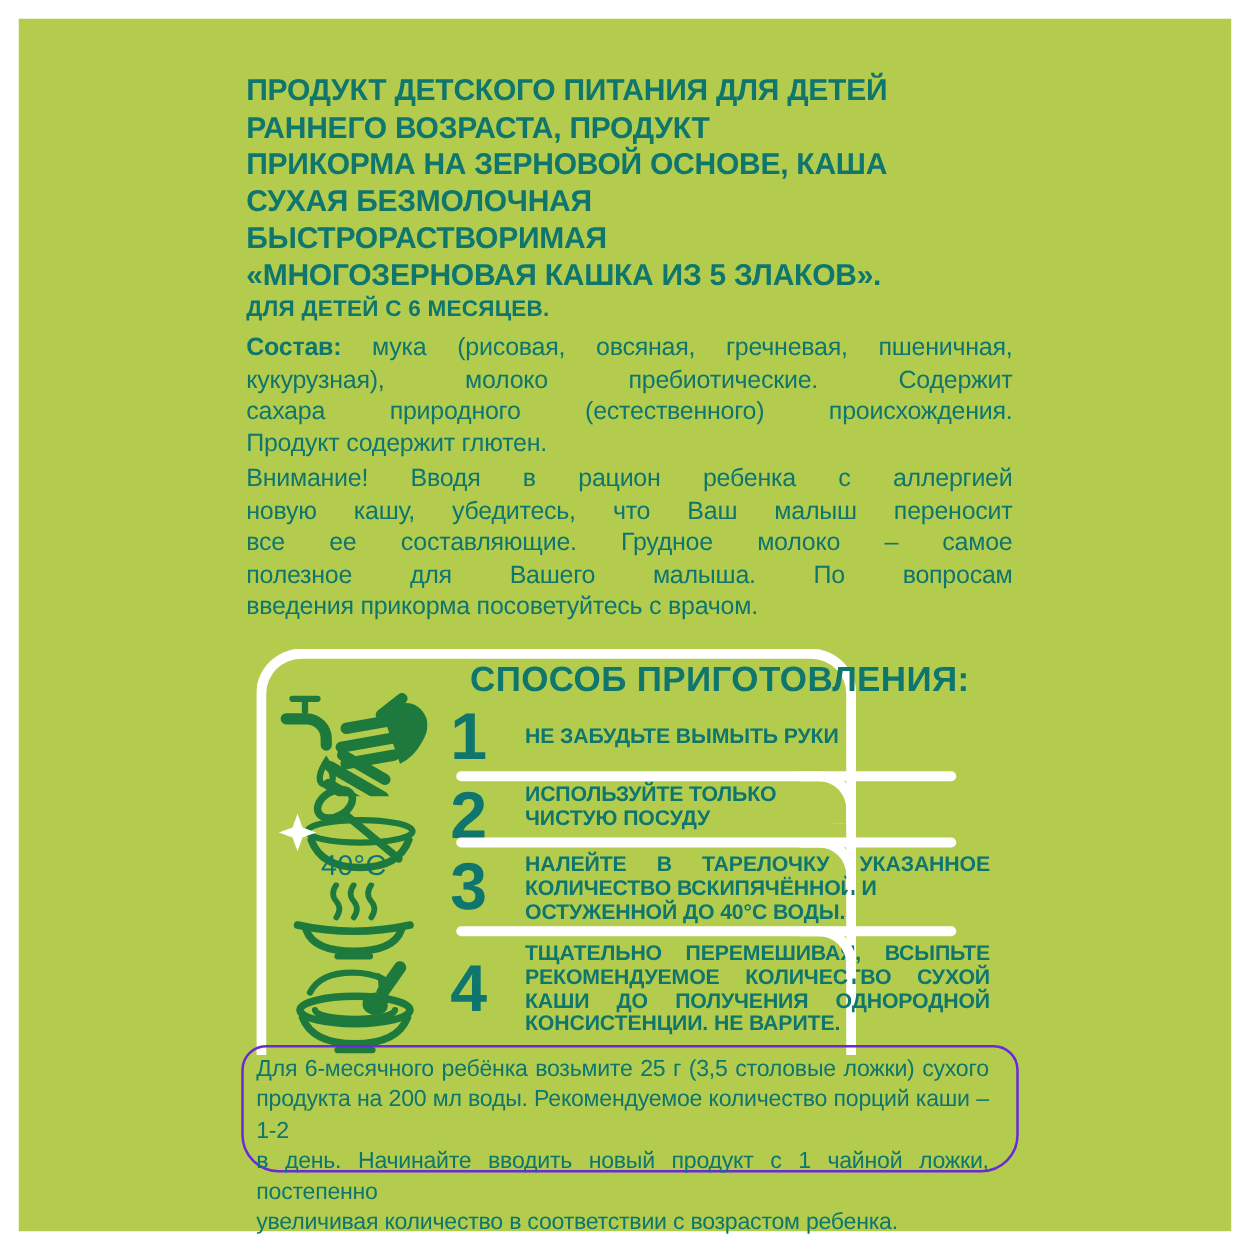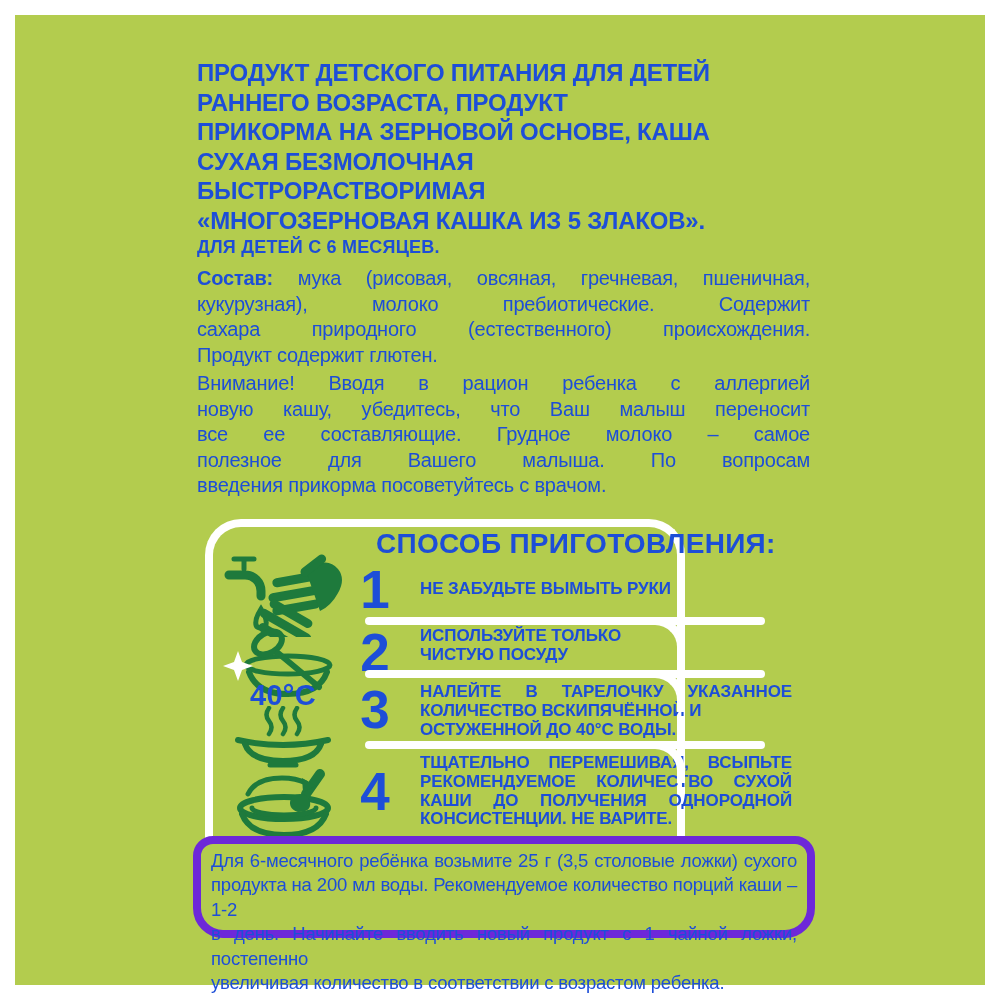--- a/index.html
+++ b/index.html
@@ -1,20 +1,20 @@
 <!DOCTYPE html>
 <html><head>
 <meta charset="utf-8">
 <style>
   html,body{margin:0;padding:0;background:#ffffff;}
   .stage{position:relative;width:1000px;height:1000px;background:#ffffff;overflow:hidden;
          font-family:"Liberation Sans","DejaVu Sans",sans-serif;}
   .bg{position:absolute;left:15px;top:15px;width:970px;height:970px;background:#b3cc4e;}
 
-  .green{color:#1d4ed8;}
+  .green{color:#0f766e;}
 
   
   .headline{position:absolute;left:197px;top:58px;width:614px;
             font-weight:bold;font-size:24px;line-height:29.5px;letter-spacing:-0.2px;}
   .age-line{position:absolute;left:197px;top:237px;width:614px;
             font-weight:bold;font-size:18px;letter-spacing:0.2px;}
 
   
   .para{position:absolute;left:197px;width:613px;font-size:20px;line-height:25.5px;letter-spacing:-0.2px;}
   .p-comp{top:266px;}
@@ -39,27 +39,27 @@
   .div-bar{position:absolute;left:152px;height:8px;width:400px;background:#ffffff;border-radius:4px;}
   .div-corner{position:absolute;right:-8px;width:46px;height:42px;box-sizing:border-box;
               border-top:8px solid #ffffff;border-right:8px solid #ffffff;border-top-right-radius:30px;}
   .d1{top:90px;} .d2{top:143px;} .d3{top:214px;}
 
   
   .icon{position:absolute;}
   .ic1{left:9px;top:26px;}
   .ic2{left:9px;top:98px;}
   .ic3-label{position:absolute;left:28px;top:152px;width:84px;text-align:center;
-             font-weight:bold;font-size:29px;letter-spacing:0.3px;}
+             font-weight:normal;font-size:23px;letter-spacing:0.3px;}
   .ic3{left:19px;top:179px;}
   .ic4{left:13px;top:237px;}
 
   
   .note-box{position:absolute;left:193px;top:836px;width:622px;height:102px;
-            border:8px solid #6d28d9;border-radius:20px 20px 30px 30px;box-sizing:border-box;}
+            border:2px solid #6d28d9;border-radius:20px 20px 30px 30px;box-sizing:border-box;}
   .note-text{position:absolute;left:10px;top:5px;width:586px;
              font-size:18.5px;line-height:24.4px;letter-spacing:-0.2px;}
 </style>
 </head>
 <body>
 
 <div class="stage">
   <div class="bg"></div>
 
   <div class="headline green">

